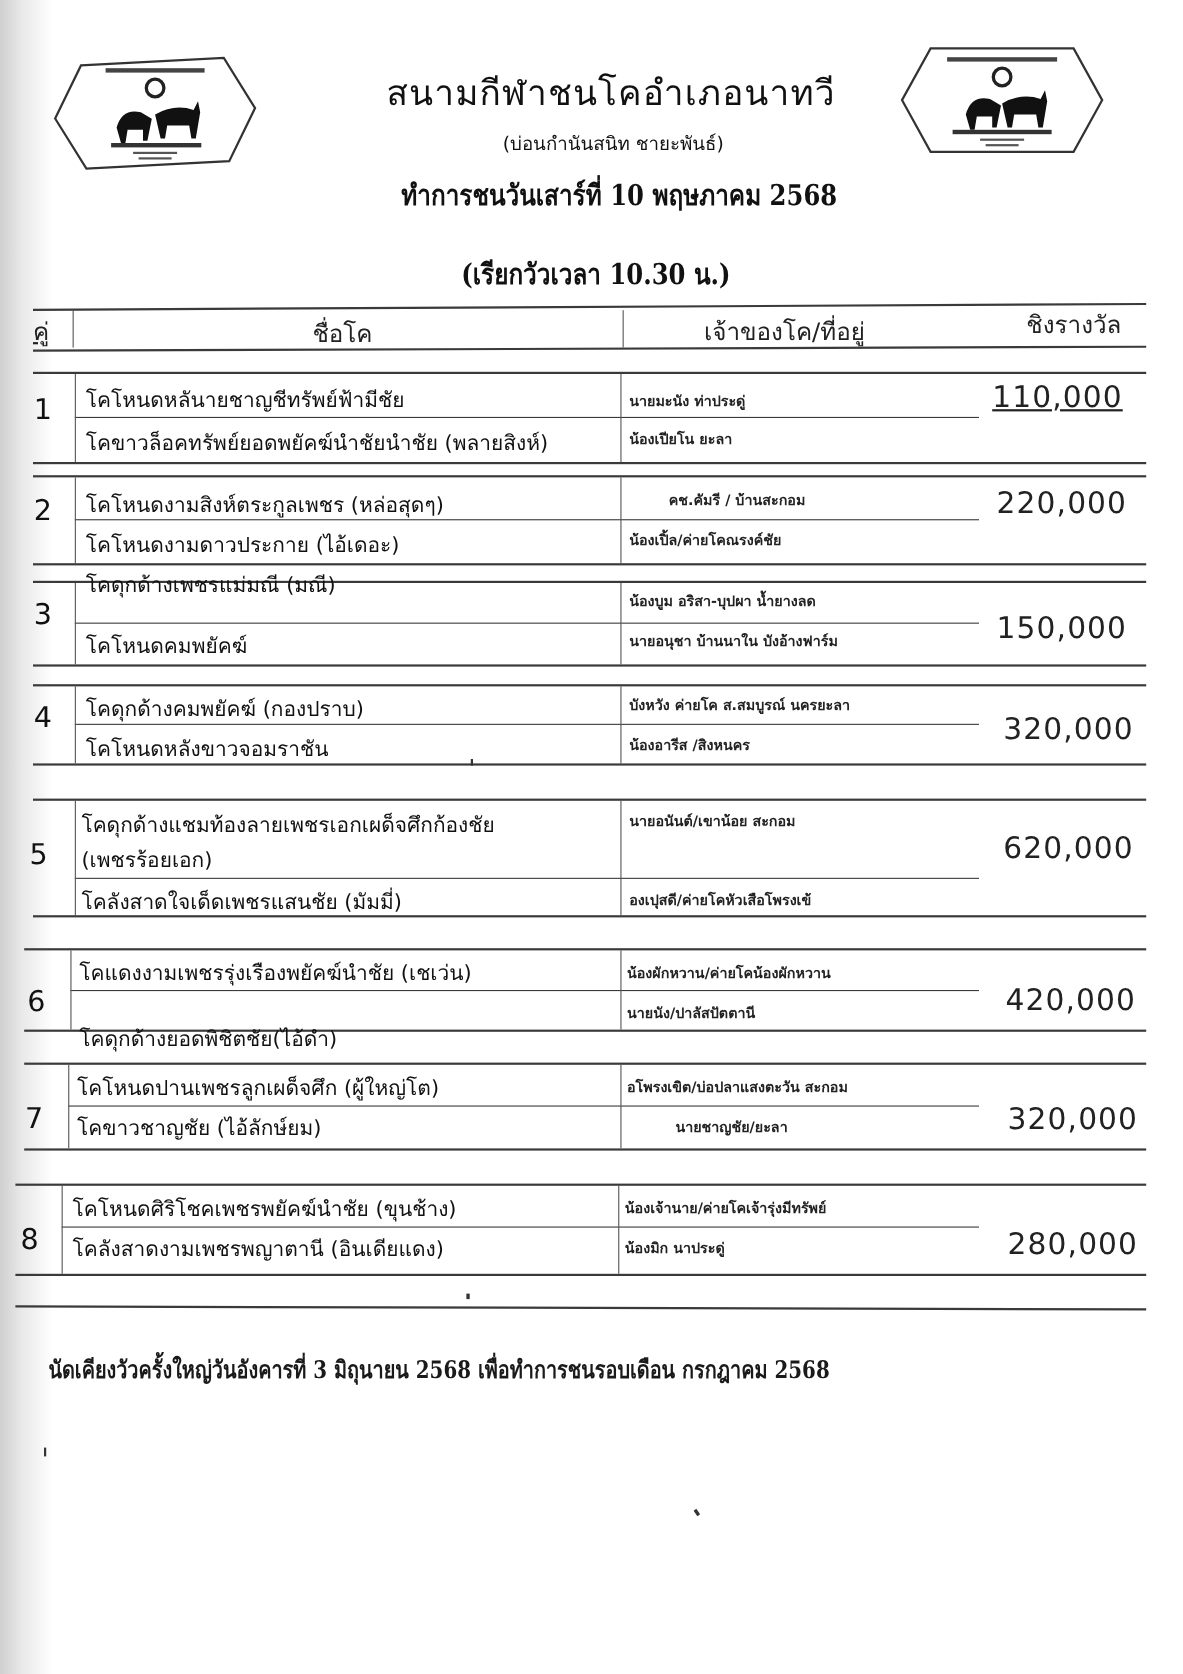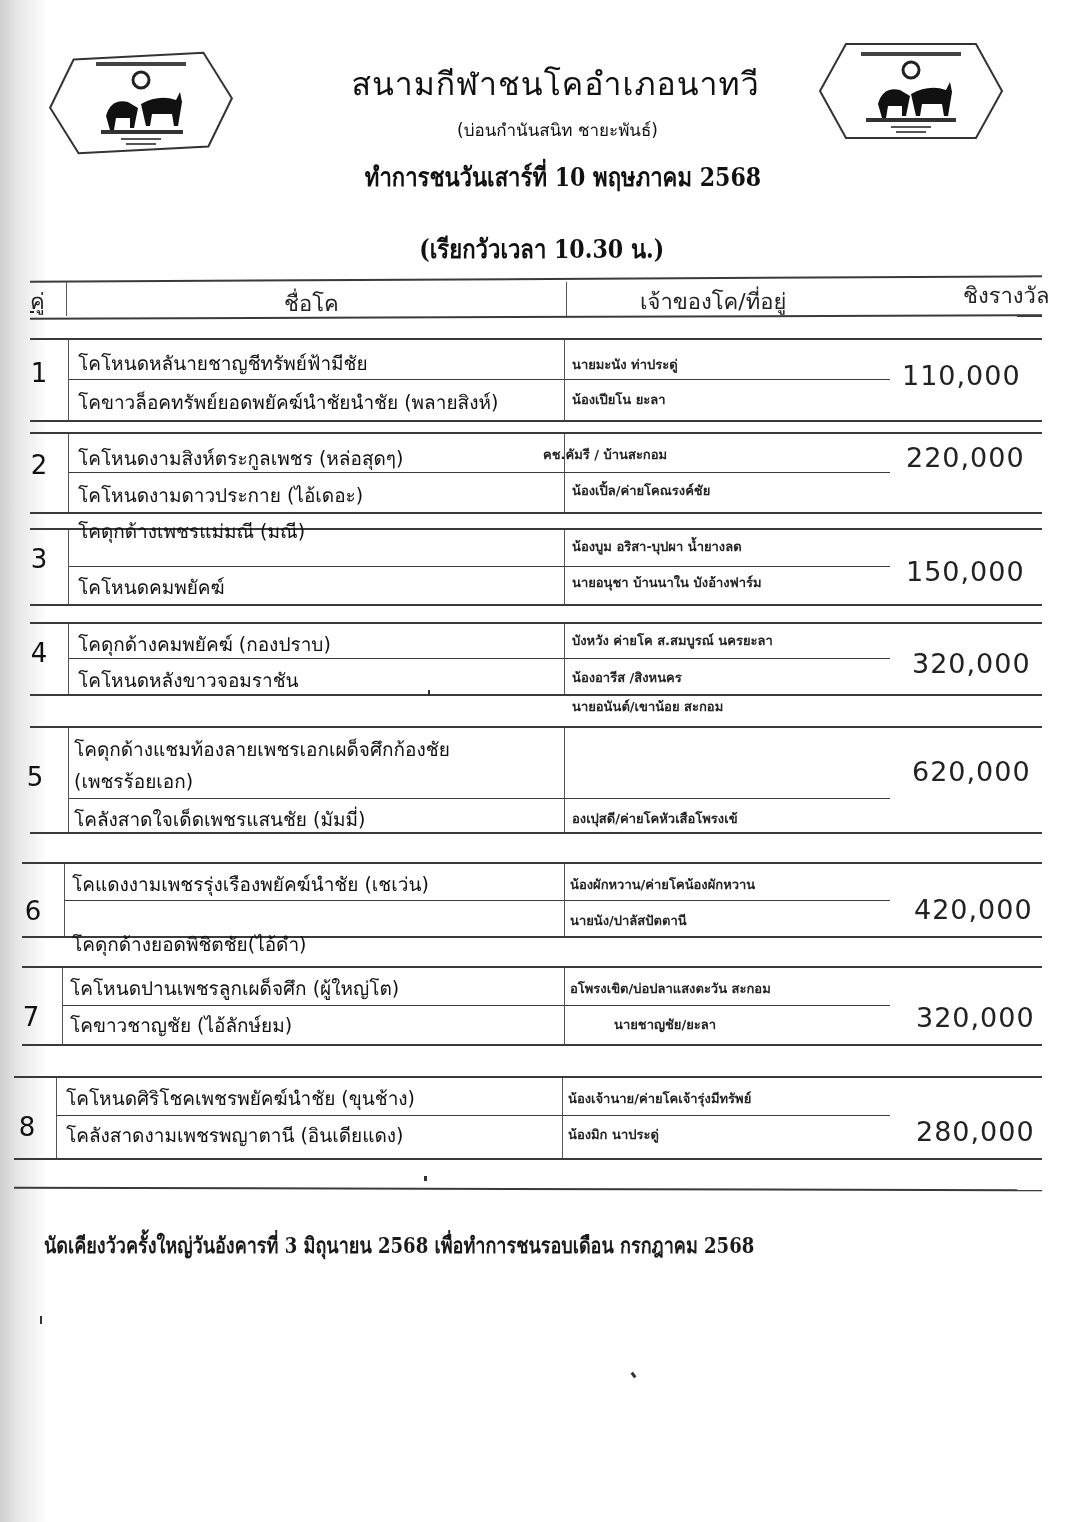--- a/index.html
+++ b/index.html
@@ -159,43 +159,43 @@
 <div class="title title-date">ทำการชนวันเสาร์ที่ 10 พฤษภาคม  2568</div>
 <div class="title title-call">(เรียกวัวเวลา 10.30 น.)</div>
 
 <div class="hline" style="left:30px; top:278px; width:1012px; transform:rotate(-0.3deg);"></div>
 <div class="hline" style="left:30px; top:316px; width:1012px; transform:rotate(-0.2deg);"></div>
 <div class="vline" style="left:66px; top:282px; height:34px;"></div>
 <div class="vline" style="left:566px; top:282px; height:34px;"></div>
 <div class="hdr" style="left:30px; top:284px; text-decoration:underline;">คู่</div>
 <div class="hdr" style="left:284px; top:286px;">ชื่อโค</div>
 <div class="hdr" style="left:640px; top:284px;">เจ้าของโค/ที่อยู่</div>
-<div class="hdr" style="left:963px; top:278px;">ชิงรางวัล</div>
+<div class="hdr" style="left:933px; top:278px;">ชิงรางวัล</div>
 
 <div class="hline" style="left:30px; top:338px; width:1012px;"></div>
 <div class="hline" style="left:30px; top:420px; width:1012px;"></div>
 <div class="hline" style="left:68px; top:379px; width:822px; height:1px;"></div>
 <div class="vline" style="left:68px; top:340px; height:80px;"></div>
 <div class="vline" style="left:564px; top:340px; height:80px;"></div>
 <div class="pair-no" style="left:24px; top:358px;">1</div>
 <div class="cow-name" style="left:78px; top:348px;">โคโหนดหลันายชาญชีทรัพย์ฟ้ามีชัย</div>
 <div class="cow-name" style="left:78px; top:387px;">โคขาวล็อคทรัพย์ยอดพยัคฆ์นำชัยนำชัย (พลายสิงห์)</div>
 <div class="owner" style="left:572px; top:354px;">นายมะนัง ท่าประดู่</div>
 <div class="owner" style="left:572px; top:389px;">น้องเปียโน ยะลา</div>
-<div class="prize" style="left:902px; top:360px;">110,000</div>
+<div class="prize" style="left:902px; top:346px;text-decoration:underline;">110,000</div>
 
 <div class="hline" style="left:30px; top:432px; width:1012px;"></div>
 <div class="hline" style="left:30px; top:512px; width:1012px;"></div>
 <div class="hline" style="left:68px; top:472px; width:822px; height:1px;"></div>
 <div class="vline" style="left:68px; top:434px; height:78px;"></div>
 <div class="vline" style="left:564px; top:434px; height:78px;"></div>
 <div class="pair-no" style="left:24px; top:450px;">2</div>
 <div class="cow-name" style="left:78px; top:443px;">โคโหนดงามสิงห์ตระกูลเพชร (หล่อสุดๆ)</div>
 <div class="cow-name" style="left:78px; top:480px;">โคโหนดงามดาวประกาย (ไอ้เดอะ)</div>
-<div class="owner" style="left:543px; top:444px;">คช.คัมรี / บ้านสะกอม</div>
+<div class="owner" style="left:608px; top:444px;">คช.คัมรี / บ้านสะกอม</div>
 <div class="owner" style="left:572px; top:480px;">น้องเปิ้ล/ค่ายโคณรงค์ชัย</div>
 <div class="prize" style="left:906px; top:442px;">220,000</div>
 
 <div class="hline" style="left:30px; top:528px; width:1012px;"></div>
 <div class="hline" style="left:30px; top:604px; width:1012px;"></div>
 <div class="hline" style="left:68px; top:566px; width:822px; height:1px;"></div>
 <div class="vline" style="left:68px; top:530px; height:74px;"></div>
 <div class="vline" style="left:564px; top:530px; height:74px;"></div>
 <div class="pair-no" style="left:24px; top:544px;">3</div>
 <div class="cow-name" style="left:78px; top:516px;">โคดุกด้างเพชรแม่มณี (มณี)</div>
@@ -218,21 +218,21 @@
 
 <div class="hline" style="left:30px; top:726px; width:1012px;"></div>
 <div class="hline" style="left:30px; top:832px; width:1012px;"></div>
 <div class="hline" style="left:68px; top:798px; width:822px; height:1px;"></div>
 <div class="vline" style="left:68px; top:728px; height:104px;"></div>
 <div class="vline" style="left:564px; top:728px; height:104px;"></div>
 <div class="pair-no" style="left:20px; top:762px;">5</div>
 <div class="cow-name" style="left:74px; top:734px;">โคดุกด้างแชมท้องลายเพชรเอกเผด็จศึกก้องชัย</div>
 <div class="cow-name" style="left:74px; top:766px;">(เพชรร้อยเอก)</div>
 <div class="cow-name" style="left:74px; top:804px;">โคลังสาดใจเด็ดเพชรแสนชัย (มัมมี่)</div>
-<div class="owner" style="left:572px; top:696px;">นายอนันต์/เขาน้อย สะกอม</div>
+<div class="owner" style="left:572px; top:736px;">นายอนันต์/เขาน้อย สะกอม</div>
 <div class="owner" style="left:572px; top:808px;">องเปุสดี/ค่ายโคหัวเสือโพรงเข้</div>
 <div class="prize" style="left:912px; top:756px;">620,000</div>
 
 <div class="hline" style="left:22px; top:862px; width:1020px;"></div>
 <div class="hline" style="left:22px; top:936px; width:1020px;"></div>
 <div class="hline" style="left:64px; top:900px; width:826px; height:1px;"></div>
 <div class="vline" style="left:64px; top:864px; height:72px;"></div>
 <div class="vline" style="left:564px; top:864px; height:72px;"></div>
 <div class="pair-no" style="left:18px; top:896px;">6</div>
 <div class="cow-name" style="left:72px; top:869px;">โคแดงงามเพชรรุ่งเรืองพยัคฆ์นำชัย (เชเว่น)</div>

